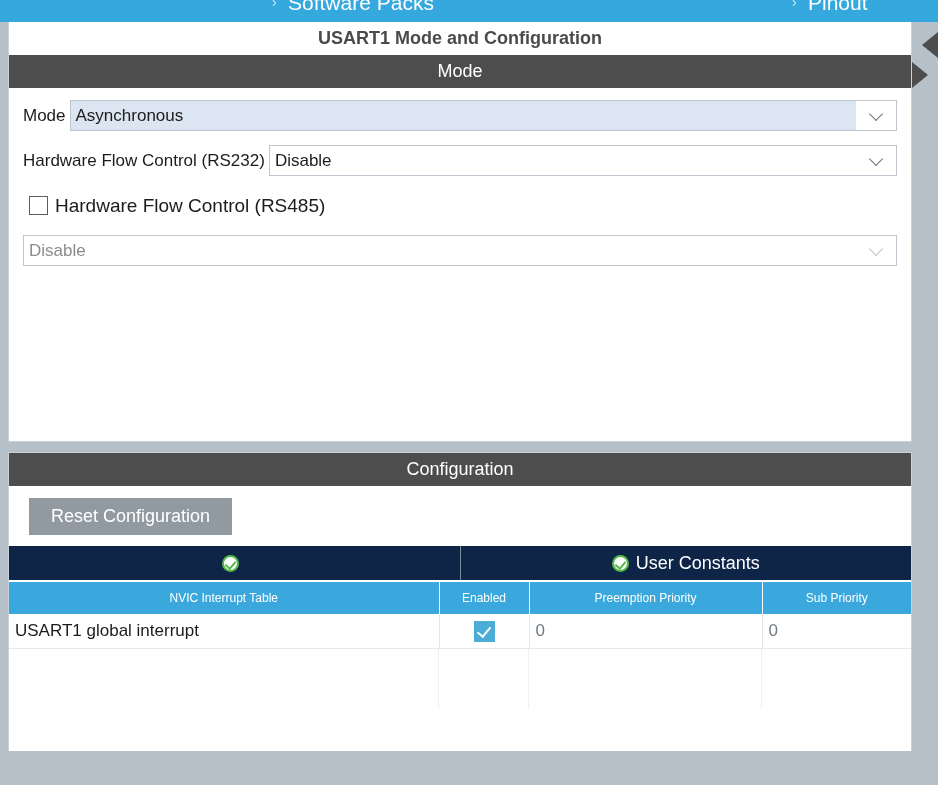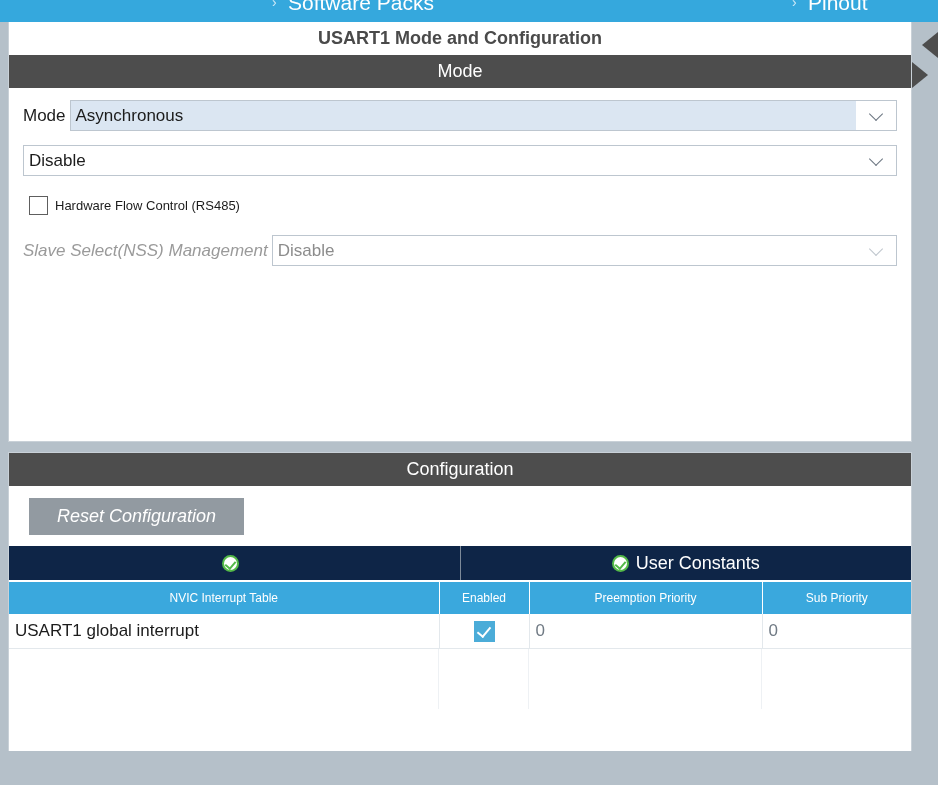--- a/index.html
+++ b/index.html
@@ -177,33 +177,32 @@
     padding-left: 6px;
   }
   .checkbox-empty {
     width: 19px; height: 19px;
     border: 1.5px solid #5e5e5e;
     background: #ffffff;
     box-sizing: border-box;
     margin-right: 7px;
     flex: none;
   }
-  .check-label { font-size: 13px; color: #1c1c1c; }
+  .check-label { font-size: 19px; color: #1c1c1c; }
 
   
   .reset-wrap { padding: 12px 0 0 20px; }
   .reset-btn {
     display: inline-block;
     background: #929aa1;
     color: #ffffff;
     font-size: 18px;
-    padding: 8px 28px;
+    padding: 8px 22px;
     border: none;
     font-family: "Liberation Sans", sans-serif;
-    font-style: italic;
   }
 
   
   .tab-rows { margin-top: 11px; }
   .tab-row {
     display: flex;
     width: 100%;
     box-sizing: border-box;
   }
   .tab-row.row1 { padding-left: 18px; }
@@ -324,33 +323,33 @@
 
       <div class="form-row">
         <span class="form-label">Mode</span>
         <div class="combo selected">
           <span class="combo-value">Asynchronous</span>
           <span class="combo-arrow"></span>
         </div>
       </div>
 
       <div class="form-row">
+        <span class="form-label">Hardware Flow Control (RS232)</span>
         <div class="combo">
           <span class="combo-value">Disable</span>
           <span class="combo-arrow"></span>
         </div>
       </div>
 
       <div class="check-row">
         <span class="checkbox-empty"></span>
         <span class="check-label">Hardware Flow Control (RS485)</span>
       </div>
 
       <div class="form-row">
-        <span class="form-label disabled">Slave Select(NSS) Management</span>
         <div class="combo disabled">
           <span class="combo-value">Disable</span>
           <span class="combo-arrow"></span>
         </div>
       </div>
 
     </div>
   </div>
 
   <div class="panel" id="config-panel">

